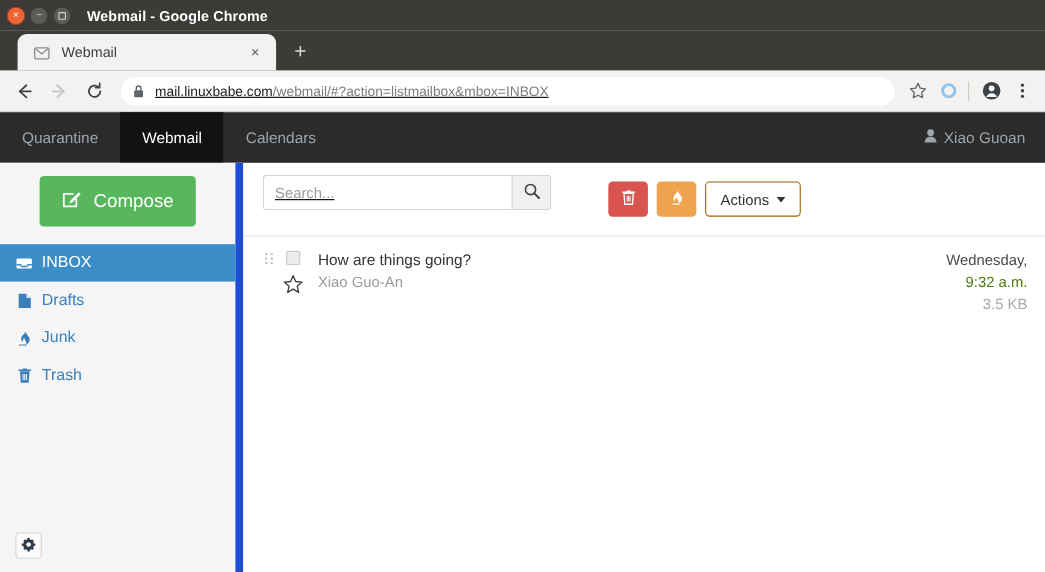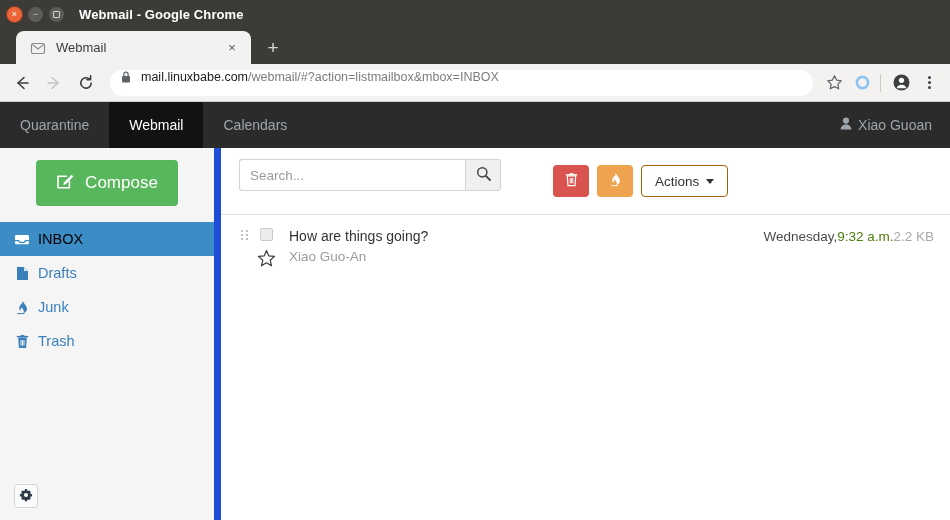--- a/index.html
+++ b/index.html
@@ -66,22 +66,22 @@
     height: 38px; background: #f4f2f0;
     display: flex; align-items: center; padding: 0 8px;
     border-bottom: 1px solid #d2cfcb;
   }
   .navicon {
     width: 28px; height: 28px; margin-right: 4px; flex: none;
     display: flex; align-items: center; justify-content: center;
   }
   .omnibox {
     flex: 1; height: 26px; background: #fff;
-    border-radius: 13px; display: flex; align-items: flex-start;
-    padding: 0 10px; margin: 0 6px; overflow: hidden;
+    border-radius: 13px; display: flex; align-items: center;
+    padding: 0 10px; margin: 0 6px; overflow: hidden; text-decoration: underline;
   }
   .lock { width: 12px; height: 14px; flex: none; margin-right: 9px; }
   .url { font-size: 12.5px; white-space: nowrap; overflow: hidden; }
   .url .host { color: #202124; }
   .url .path { color: #7c7c7c; }
   .tbicon {
     width: 26px; height: 26px; flex: none; margin-left: 2px;
     display: flex; align-items: center; justify-content: center;
   }
   .tbsep { width:1px; height:18px; background:#cdcac6; margin:0 5px; flex:none; }
@@ -118,39 +118,39 @@
     font-size: 17px; font-family: inherit;
     display: flex; align-items: center; gap: 10px;
     cursor: pointer;
   }
   .folders { display: flex; flex-direction: column; }
   .folder {
     height: 34px; display: flex; align-items: center; gap: 8px;
     padding: 0 0 0 14px; font-size: 14.5px; color: #3a7fba;
     cursor: pointer;
   }
-  .folder.active { background: #3c8dc5; color: #000000; text-align: center; }
+  .folder.active { background: #3c8dc5; color: #ffffff; text-align: center; }
   .folder .ficon { width: 16px; height: 14px; flex: none; display:flex; align-items:center; justify-content:center; }
   .settings-wrap { margin-top: auto; padding: 0 0 12px 14px; }
   .settings-btn {
     width: 24px; height: 24px; background: #fbfbfb;
     border: 1px solid #d6d6d6; border-radius: 3px;
     display: flex; align-items: center; justify-content: center;
     cursor: pointer; padding: 0;
   }
 
   .main { flex: 1; background: #ffffff; display: flex; flex-direction: column; min-width: 0; }
 
   .toolbar {
     height: 67px; flex: none;
     display: flex; align-items: center;
     padding: 0 16px 0 18px; gap: 10px;
     border-bottom: 1px solid #e2e2e2;
   }
-  .searchgroup { display: flex; height: 44px; }
+  .searchgroup { display: flex; height: 44px; text-decoration: underline; }
   .searchgroup input {
     width: 226px; height: 32px;
     border: 1px solid #d3d3d3; border-right: none;
     border-radius: 3px 0 0 3px;
     padding: 0 10px; font-size: 13.5px; font-family: inherit;
     color: #333; outline: none; background: #fff;
   }
   .searchgroup input::placeholder { color: #9b9b9b; }
   .search-btn {
     width: 36px; height: 32px; background: #f0f0f0;
@@ -192,21 +192,21 @@
   .mr-check {
     width: 13px; height: 13px; background: #ececec;
     border: 1px solid #c9c9c9; border-radius: 2px; cursor: pointer;
   }
   .star { cursor: pointer; }
   .mr-body { flex: 1; min-width: 0; padding-left: 6px; }
   .mr-subject { font-size: 14px; color: #333333; line-height: 20px; }
   .mr-sender  { font-size: 13.5px; color: #9a9a9a; line-height: 21px; }
   .mr-meta {
     flex: none; text-align: right; padding-top: 1px;
-    display: flex; flex-direction: row;
+    display: flex; flex-direction: column;
   }
   .mr-date { font-size: 13.5px; color: #4a4a4a; line-height: 20px; }
   .mr-time { font-size: 13.5px; color: #4d7c0f; line-height: 20px; }
   .mr-size { font-size: 13.5px; color: #a8a8a8; line-height: 20px; }
 </style>
 </head>
 <body>
 
 <div class="window">
 
@@ -455,20 +455,20 @@
               </svg>
             </span>
           </div>
           <div class="mr-body">
             <div class="mr-subject">How are things going?</div>
             <div class="mr-sender">Xiao Guo-An</div>
           </div>
           <div class="mr-meta">
             <span class="mr-date">Wednesday,</span>
             <span class="mr-time">9:32 a.m.</span>
-            <span class="mr-size">2.2 KB</span>
+            <span class="mr-size">3.5 KB</span>
           </div>
         </div>
       </div>
 
     </div>
   </div>
 </div>
 
 </body></html>

